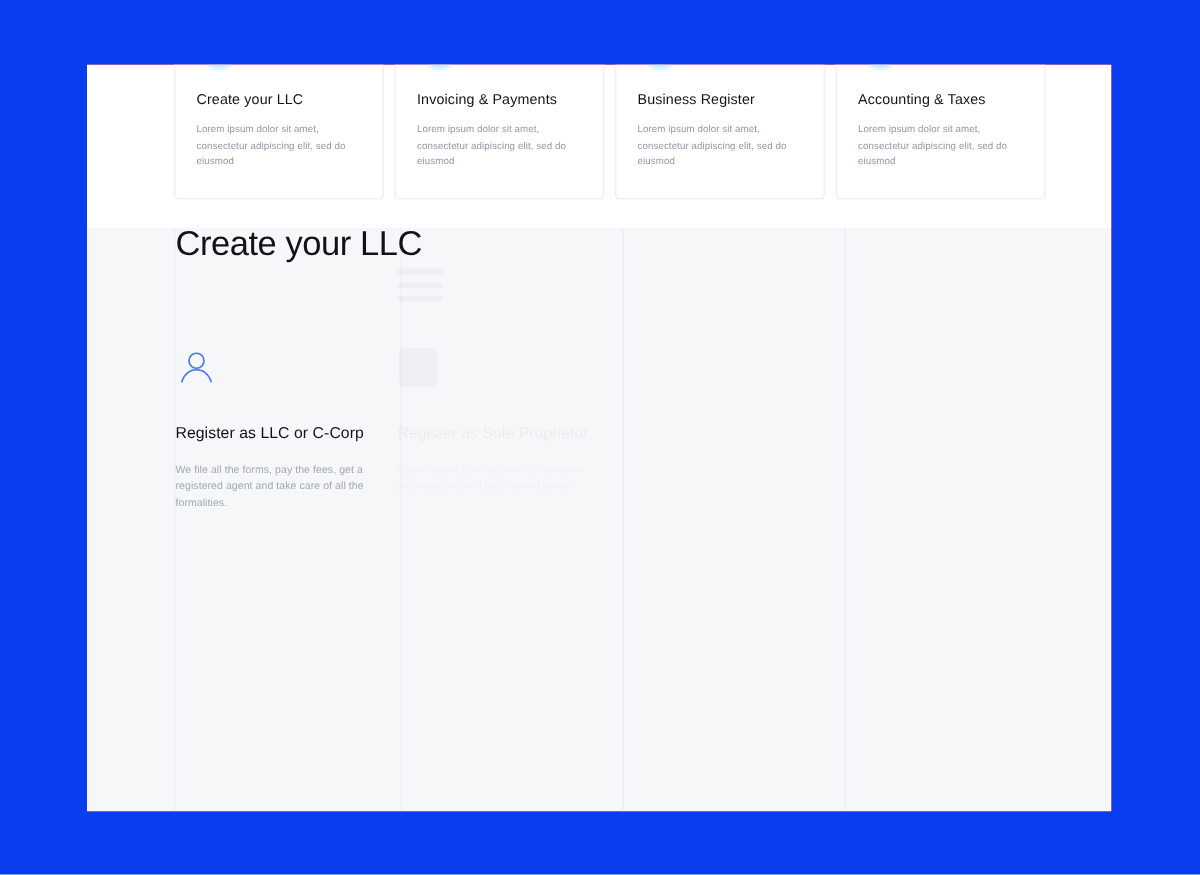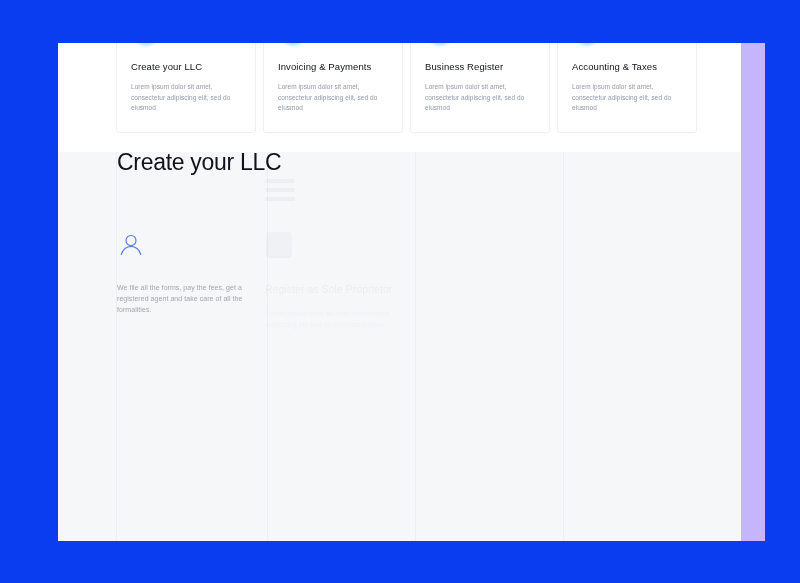--- a/index.html
+++ b/index.html
@@ -15,23 +15,22 @@
     position: relative;
   }
 
   
   #page-viewport {
     position: absolute;
     left: 58px;
     top: 43px;
     width: 683px;
     height: 498px;
-    background: #c4b5fd;
-    overflow: hidden;
-    padding-left: 24px;
+    background: #be185d;
+    overflow: hidden;
   }
 
   
   #features-section {
     position: absolute;
     left: 0;
     top: 0;
     width: 683px;
     height: 109px;
     background: #ffffff;
@@ -255,20 +254,21 @@
 
     <h1 id="llc-heading">Create your LLC</h1>
 
     <div class="llc-card primary">
       <div class="llc-card-icon">
         <svg width="26" height="26" viewBox="0 0 26 26">
           <circle cx="13" cy="8.5" r="5" fill="none" stroke="#4b79e8" stroke-width="1.1"></circle>
           <path d="M3.2 22.5 C5.0 17.2 8.7 14.5 13 14.5 C17.3 14.5 21.0 17.2 22.8 22.5" fill="none" stroke="#4b79e8" stroke-width="1.1" stroke-linecap="round"></path>
         </svg>
       </div>
+      <p class="llc-card-title">Register as LLC or C-Corp</p>
       <p class="llc-card-body">We file all the forms, pay the fees, get a registered agent and take care of all the formalities.</p>
     </div>
 
     <div class="ghost-bars">
       <span></span>
         <span></span>
         <span></span>
     </div>
 
     <div class="llc-card ghost">

